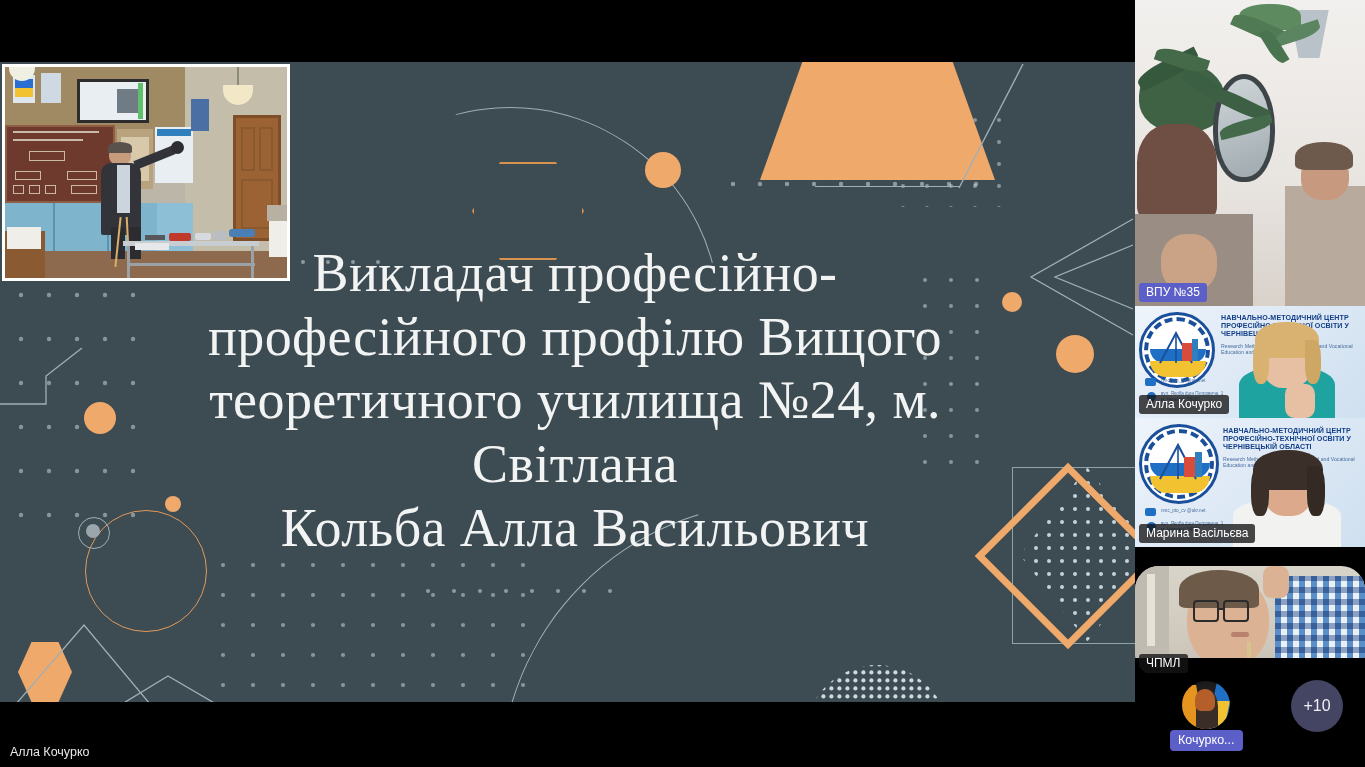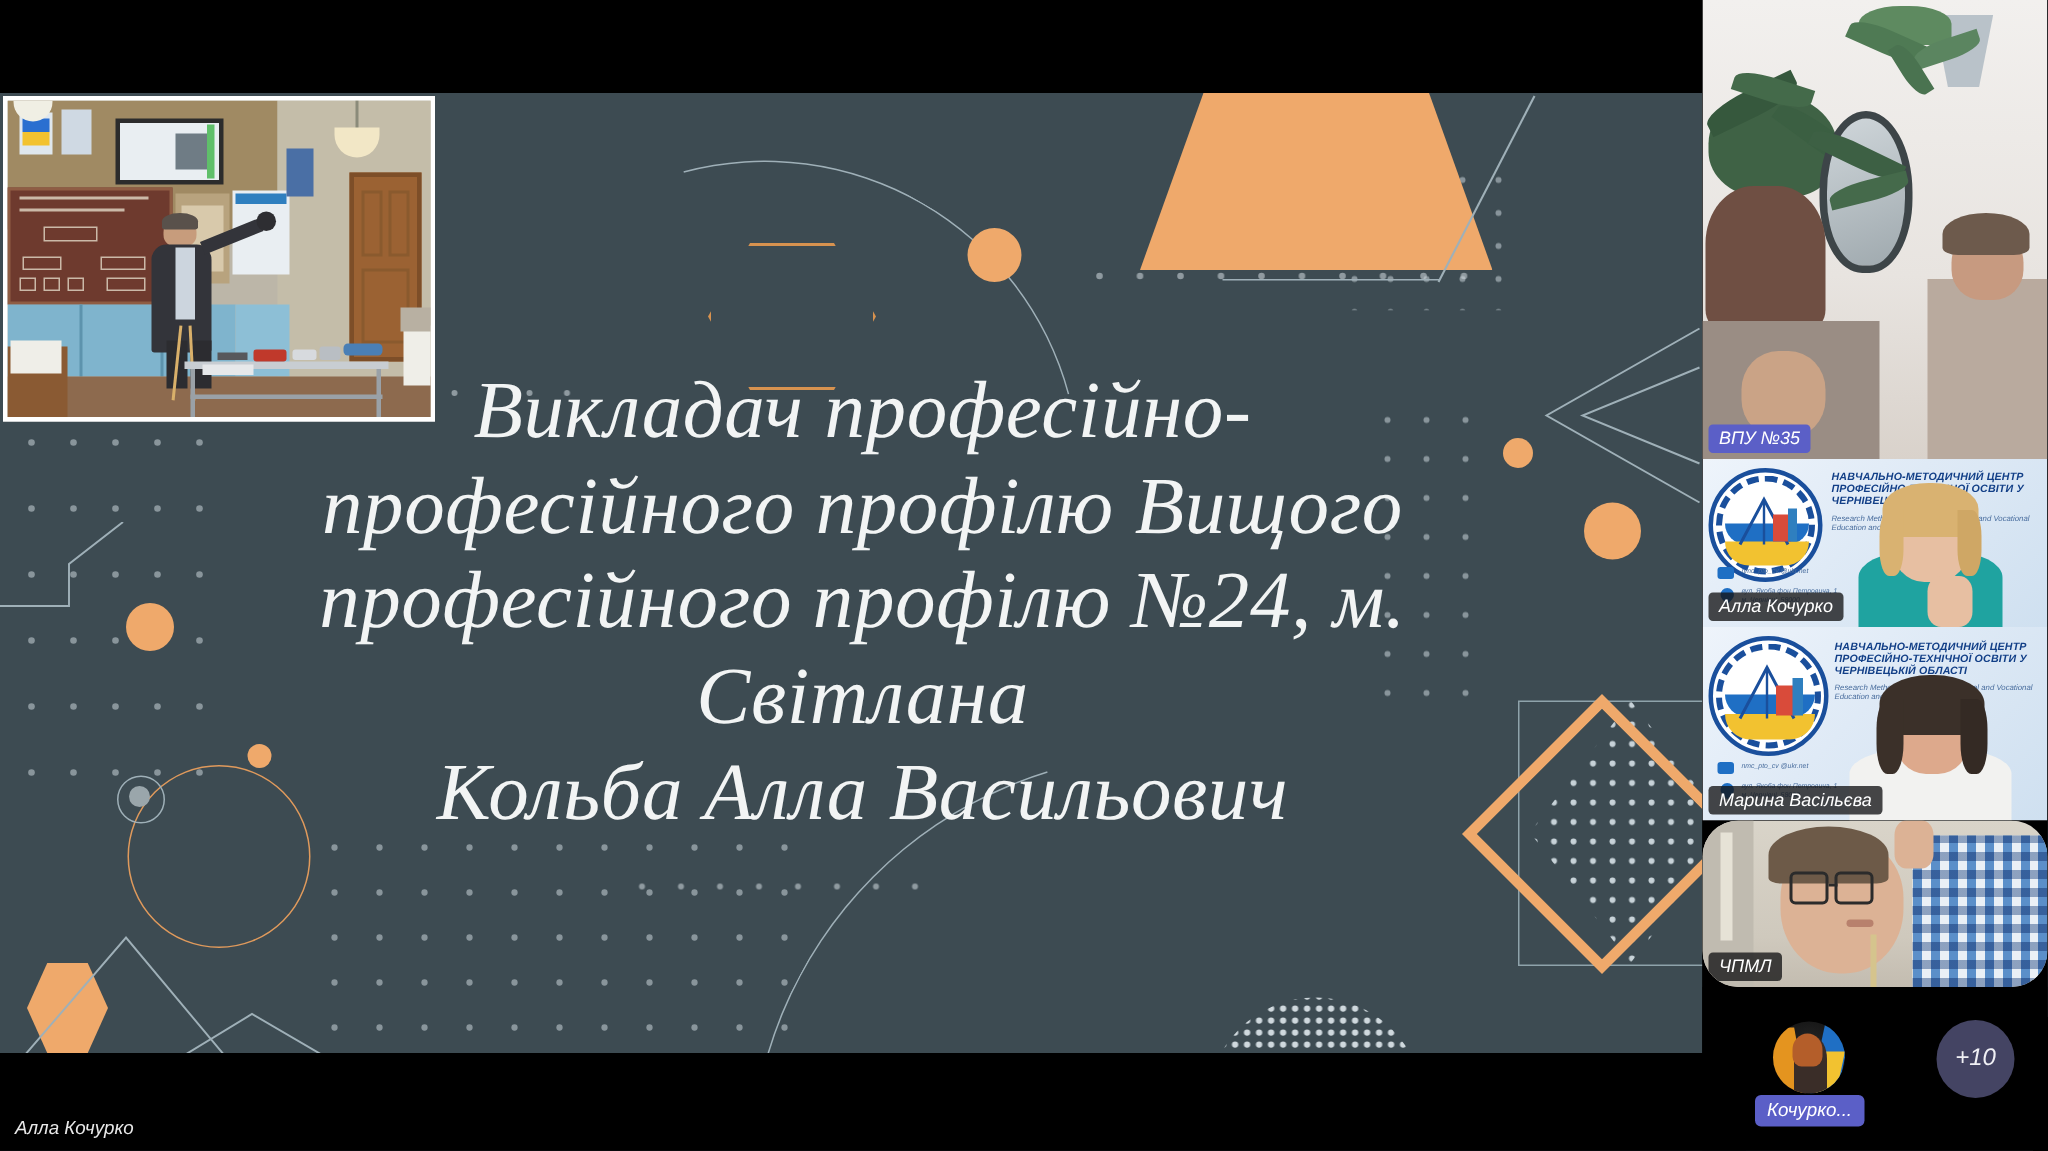--- a/index.html
+++ b/index.html
@@ -1,21 +1,21 @@
 <!DOCTYPE html>
 <html><head>
 <meta charset="utf-8">
 <style>
   * { box-sizing: border-box; margin: 0; padding: 0; }
   html, body {
     width: 1365px; height: 767px;
     background: #000; overflow: hidden;
     font-family: "Liberation Sans", sans-serif;
   }
-  .app { position: relative; width: 1164px; height: 767px; background: #000; font-style: italic; }
+  .app { position: relative; width: 1164px; height: 767px; background: #000; }
 
   
   .stage { position: absolute; left: 0; top: 0; width: 1135px; height: 767px; background: #000; overflow: hidden; }
   .slide {
     position: absolute; left: 0; top: 62px; width: 1135px; height: 640px;
     background: #3d4b52; overflow: hidden;
   }
 
   
   .dotgrid { position: absolute; opacity: .55; }
@@ -58,21 +58,21 @@
     position: absolute; left: 10px; bottom: 8px;
     color: #e8e8e8; font-size: 12.5px;
   }
 
   
   .rail { position: absolute; left: 1135px; top: 0; width: 230px; height: 767px; background: #000; }
   .tile { position: absolute; left: 0; width: 230px; overflow: hidden; background: #111; }
   .tile-t1 { top: 0;   height: 306px; }
   .tile-t2 { top: 306px; height: 112px; }
   .tile-t3 { top: 418px; height: 129px; }
-  .tile-t4 { top: 547px; height: 111px; border-radius: 24px; }
+  .tile-t4 { top: 566px; height: 111px; border-radius: 24px; }
 
   .name-pill {
     position: absolute; left: 4px; bottom: 4px; z-index: 5;
     padding: 2px 7px 3px; font-size: 12px; color: #fff;
     border-radius: 3px; white-space: nowrap; max-width: 150px;
     overflow: hidden; text-overflow: ellipsis;
   }
   .pill-accent { background: #5b5fc7; }
   .pill-dark { background: rgba(20,20,22,.78); }
 
@@ -345,21 +345,21 @@
 
         <div class="ph" style="left:0;top:164px;width:40px;height:53px;background:#8a5a33"></div>
         <div class="ph" style="left:2px;top:160px;width:34px;height:22px;background:#efeee8"></div>
         <div class="ph" style="left:264px;top:150px;width:24px;height:40px;background:#efeee8"></div>
         <div class="ph" style="left:262px;top:138px;width:26px;height:16px;background:#b8b0a2"></div>
       </div>
 
       <div class="slide-title">
         <div>Викладач професійно-</div>
         <div>професійного профілю Вищого</div>
-        <div>професійного профілю №24, м.</div>
+        <div>теоретичного училища №24, м.</div>
         <div>Світлана</div>
         <div>Кольба Алла Васильович</div>
       </div>
     </div>
 
     <div class="presenter-name">Алла Кочурко</div>
   </div>
 
   <div class="rail">
 

